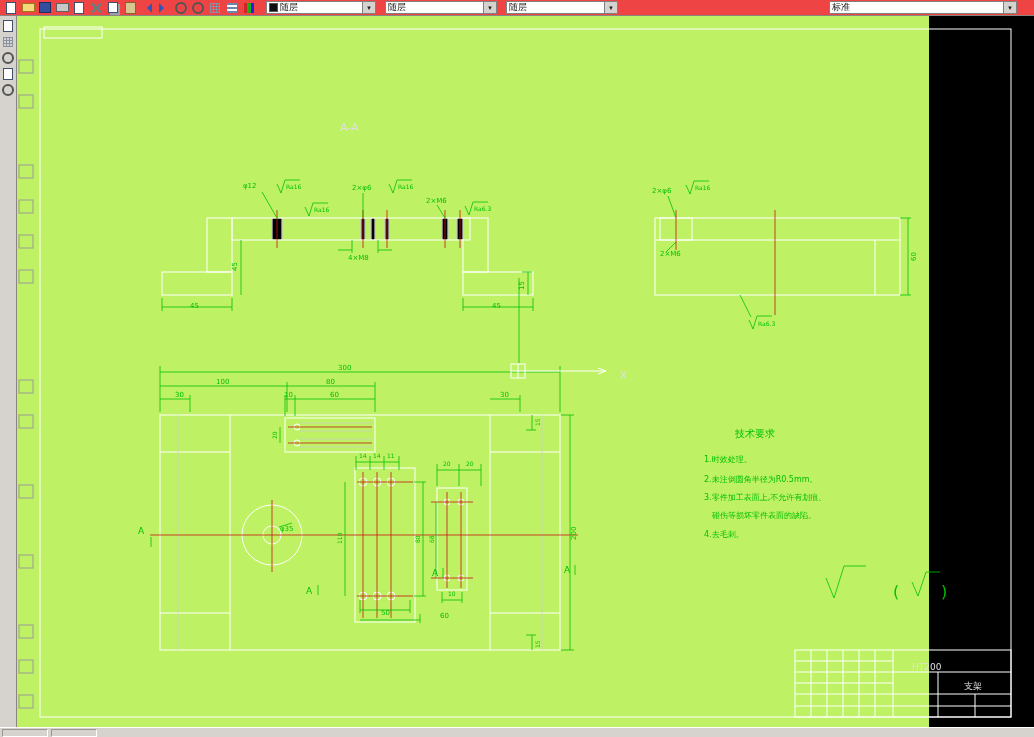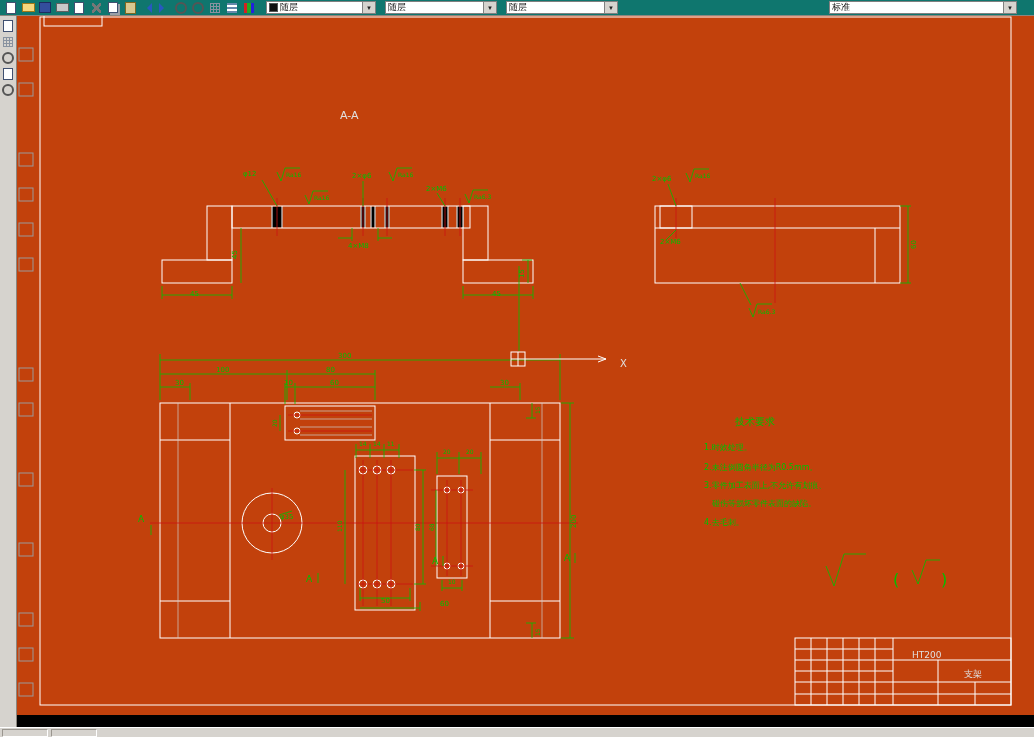--- a/index.html
+++ b/index.html
@@ -1,19 +1,19 @@
 <!DOCTYPE html>
 <html><head>
 <meta charset="utf-8">
 <style>
   html,body{margin:0;padding:0;}
   body{width:1034px;height:737px;position:relative;background:#000;overflow:hidden;
        font-family:"Liberation Sans","DejaVu Sans",sans-serif;}
   
-  .toolbar-top{position:absolute;left:0;top:0;width:1034px;height:16px;background:#0f766e;
+  .toolbar-top{position:absolute;left:0;top:0;width:1034px;height:16px;background:#ef4444;
     border-bottom:1px solid #8a867f;display:flex;align-items:flex-end;gap:1px;
     padding:1px 3px;box-sizing:border-box;z-index:4;}
   .tbtn{width:16px;height:13px;display:flex;align-items:center;justify-content:center;flex:none;}
   .sp{width:7px;flex:none;}
   .grow{flex:1;}
   .ic{flex:none;}
   .i-page{width:8px;height:10px;background:#fff;border:1px solid #405070;}
   .i-folder{width:11px;height:7px;background:#f5d87e;border:1px solid #a07818;}
   .i-disk{width:10px;height:9px;background:#334e9c;border:1px solid #1c2c60;}
   .i-printer{width:11px;height:7px;background:#c8c8c8;border:1px solid #606060;}
@@ -39,21 +39,21 @@
   
   .toolbar-left{position:absolute;left:0;top:16px;width:17px;height:711px;background:#d6d3ce;
      border-right:1px solid #8a867f;display:flex;flex-direction:column;align-items:center;
      padding-top:3px;gap:3px;box-sizing:border-box;z-index:3;}
   
   .statusbar{position:absolute;left:0;bottom:0;width:1034px;height:10px;background:#d6d3ce;
      border-top:1px solid #fff;z-index:4;display:flex;gap:3px;padding:1px 2px;box-sizing:border-box;}
   .status-cell{width:44px;height:6px;border:1px solid #9a968f;border-right-color:#fff;
      border-bottom-color:#fff;background:#d6d3ce;}
   
-  .canvas{position:absolute;left:17px;top:4px;width:1017px;height:711px;background:#c2410c;}
+  .canvas{position:absolute;left:17px;top:16px;width:912px;height:711px;background:#bef264;}
   svg{display:block;}
   .lw{stroke:#ffffff;stroke-width:1;fill:none;}
   .lwt{stroke:#cfcfcf;stroke-width:0.7;fill:none;}
   .lg{stroke:#00c000;stroke-width:0.8;fill:none;}
   .lr{stroke:#cc1111;stroke-width:0.8;fill:none;}
   .zone{stroke:#9a9a9a;stroke-width:1;fill:none;}
   .lbl{font-family:"DejaVu Sans","Liberation Sans",sans-serif;}
   .lbl.g{fill:#00c000;}
   .lbl.w{fill:#e0e0e0;}
 </style>

